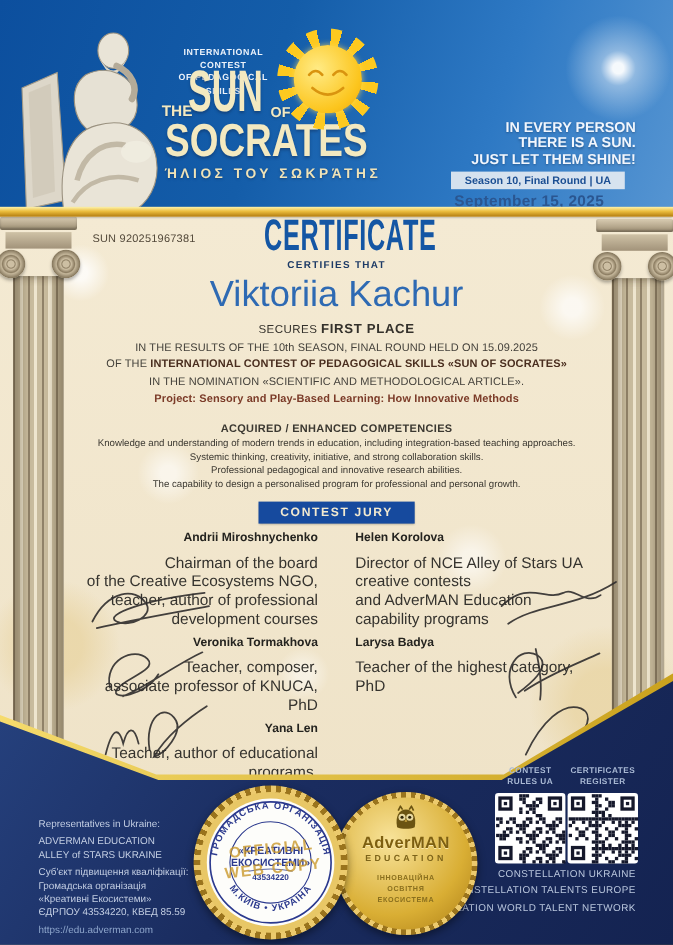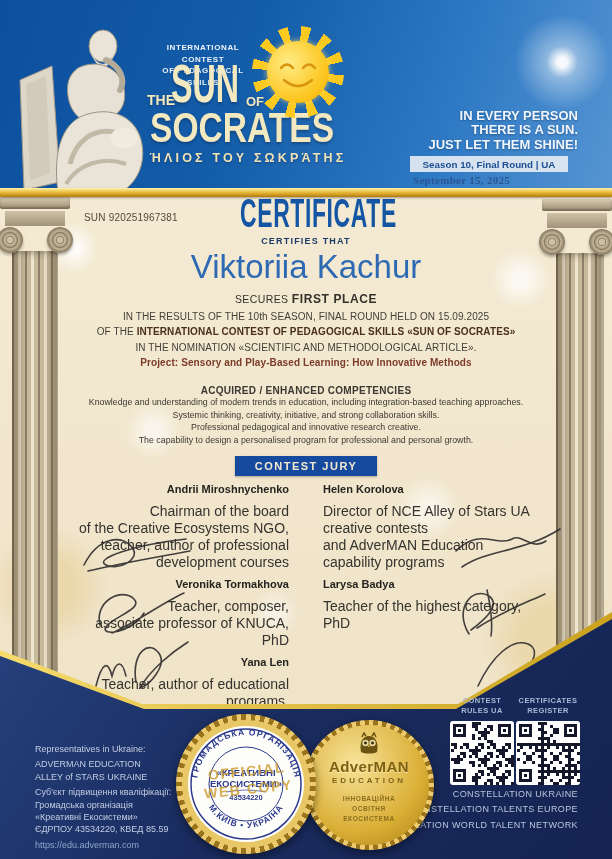--- a/index.html
+++ b/index.html
@@ -24,21 +24,21 @@
   .sun-wrap{position:absolute;left:252px;top:26px;width:92px;height:92px;z-index:3;}
   .sun-rays{position:absolute;inset:0;border-radius:50%;
     background:repeating-conic-gradient(from 4deg,#fdc91f 0deg 13deg,rgba(253,201,31,0) 13deg 30deg);}
   .sun-disc{position:absolute;inset:15px;border-radius:50%;
     background:radial-gradient(circle at 35% 35%,#ffeb85,#fcc51d 68%,#eda60c);box-shadow:0 0 6px rgba(255,220,90,.8);}
   .sun-face{position:absolute;inset:15px;}
   .slogan{position:absolute;left:404px;top:109px;width:174px;z-index:3;text-align:right;
     color:#f1f6fd;font-size:13px;font-weight:bold;line-height:1.1;text-shadow:0 1px 2px rgba(10,35,70,.4);}
   .season-badge{position:absolute;left:410px;top:156px;width:158px;z-index:3;text-align:center;
     background:rgba(228,234,242,.92);color:#1c4f93;font-size:9.8px;font-weight:bold;padding:2.5px 0;}
-  .date-line{position:absolute;left:413px;top:174px;z-index:3;color:#2a5691;font-size:11px;font-weight:bold;letter-spacing:.3px;font-family:Liberation Serif, serif;}
+  .date-line{position:absolute;left:413px;top:174px;z-index:3;color:#2a5691;font-size:14px;font-weight:bold;letter-spacing:.3px;}
 
   .gold-bar{position:absolute;top:188px;left:0;width:612px;height:9px;z-index:6;
     background:linear-gradient(#fdf2ad,#ecbe3e 45%,#b27b0e);box-shadow:0 1px 2px rgba(0,0,0,.35);}
 
   
   .paper{position:absolute;top:196px;left:0;width:612px;height:521px;z-index:1;
     background:
       radial-gradient(circle at 12% 10%,rgba(255,255,255,.8) 0 6px,rgba(255,255,255,0) 26px),
       radial-gradient(circle at 85% 16%,rgba(255,255,255,.7) 0 8px,rgba(255,255,255,0) 30px),
       radial-gradient(circle at 25% 45%,rgba(255,255,255,.6) 0 7px,rgba(255,255,255,0) 28px),
@@ -208,21 +208,21 @@
     <div class="body-lines">
       <div>IN THE RESULTS OF THE 10th SEASON, FINAL ROUND HELD ON 15.09.2025</div>
       <div><span>OF THE </span><span class="b2">INTERNATIONAL CONTEST OF PEDAGOGICAL SKILLS «SUN OF SOCRATES»</span></div>
       <div>IN THE NOMINATION «SCIENTIFIC AND METHODOLOGICAL ARTICLE».</div>
       <div class="project">Project: Sensory and Play-Based Learning: How Innovative Methods</div>
     </div>
     <div class="comp-title">ACQUIRED / ENHANCED COMPETENCIES</div>
     <div>
       <div class="comp-line">Knowledge and understanding of modern trends in education, including integration-based teaching approaches.</div>
       <div class="comp-line">Systemic thinking, creativity, initiative, and strong collaboration skills.</div>
-      <div class="comp-line">Professional pedagogical and innovative research creative.</div>
+      <div class="comp-line">Professional pedagogical and innovative research abilities.</div>
       <div class="comp-line">The capability to design a personalised program for professional and personal growth.</div>
     </div>
     <div><span class="jury-badge">CONTEST JURY</span></div>
 
     <div class="jury-grid">
       <div class="j-col-l j-entry">
         <div class="j-name">Andrii Miroshnychenko</div>
         <div class="j-role">Chairman of the board
 of the Creative Ecosystems NGO,
 teacher, author of professional

